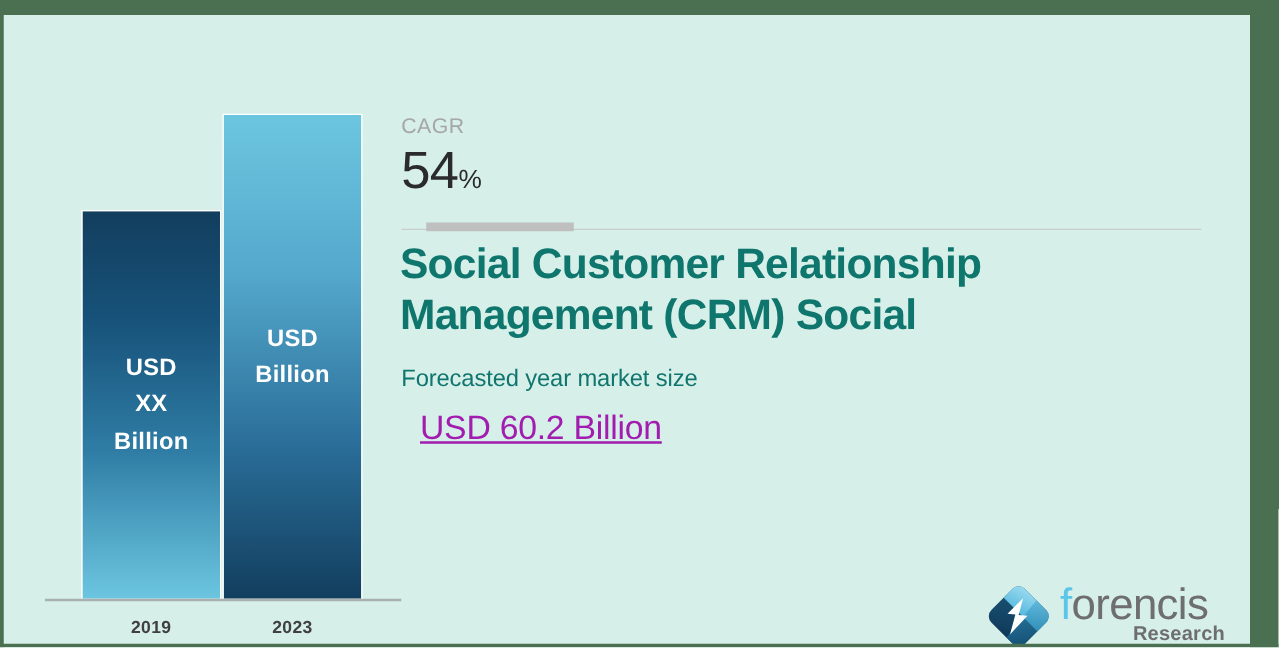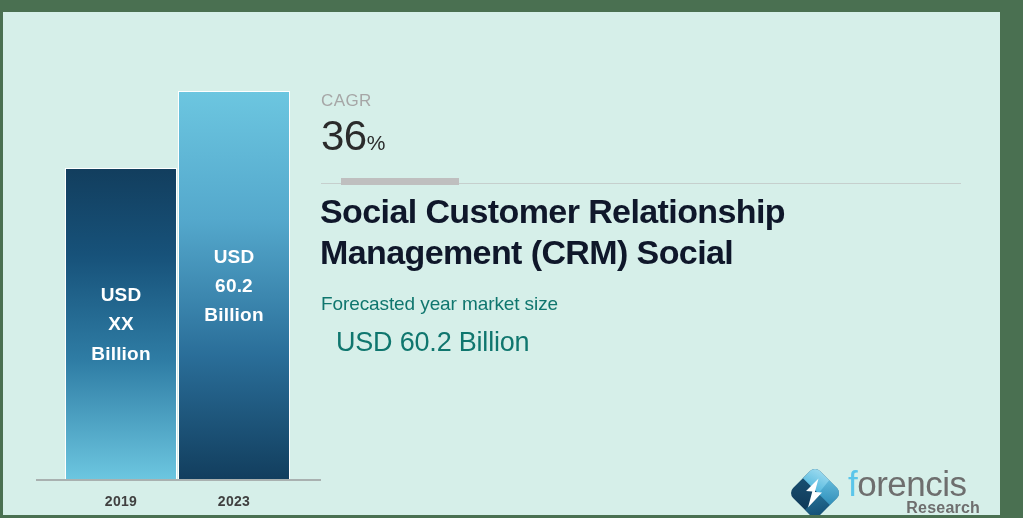--- a/index.html
+++ b/index.html
@@ -154,39 +154,40 @@
     background: #bfbfbf;
   }
 
   .title {
     position: absolute;
     left: 2px;
     top: 160px;
     width: 600px;
     font-size: 34px;
     font-weight: bold;
-    color: #0f172a;
+    color: #0f766e;
     line-height: 1.22;
     letter-spacing: -0.6px;
   }
   .subtitle {
     position: absolute;
     left: 3px;
     top: 262px;
     font-size: 19px;
     color: #0f766e;
     letter-spacing: -0.1px;
   }
   .value {
     position: absolute;
     left: 18px;
     top: 296px;
     font-size: 27px;
-    color: #0f766e;
+    color: #a21caf;
     letter-spacing: -0.2px;
+    text-decoration: underline;
   }
 
   
   .logo {
     position: absolute;
     left: 468px;
     top: 430px;
     width: 196px;
     height: 66px;
   }
@@ -233,36 +234,35 @@
         <div class="bar-label">
           <span>USD</span>
           <span>XX</span>
           <span>Billion</span>
         </div>
       </div>
 
       <div class="bar bar-2027">
         <div class="bar-label">
           <span>USD</span>
-          <span>60.2</span>
           <span>Billion</span>
         </div>
       </div>
 
       <div class="axis-line"></div>
 
       <div class="tick-label tick-2019">2019</div>
       <div class="tick-label tick-2027">2023</div>
     </div>
 
     <div class="content">
 
       <div class="cagr-label">CAGR</div>
 
-      <div class="cagr-value"><span>36</span><span class="pct">%</span></div>
+      <div class="cagr-value"><span>54</span><span class="pct">%</span></div>
 
       <div class="divider-wrap">
         <div class="divider-thin"></div>
         <div class="divider-thick"></div>
       </div>
 
       <div class="title">
         <div>Social Customer Relationship</div>
         <div>Management (CRM) Social</div>
       </div>

